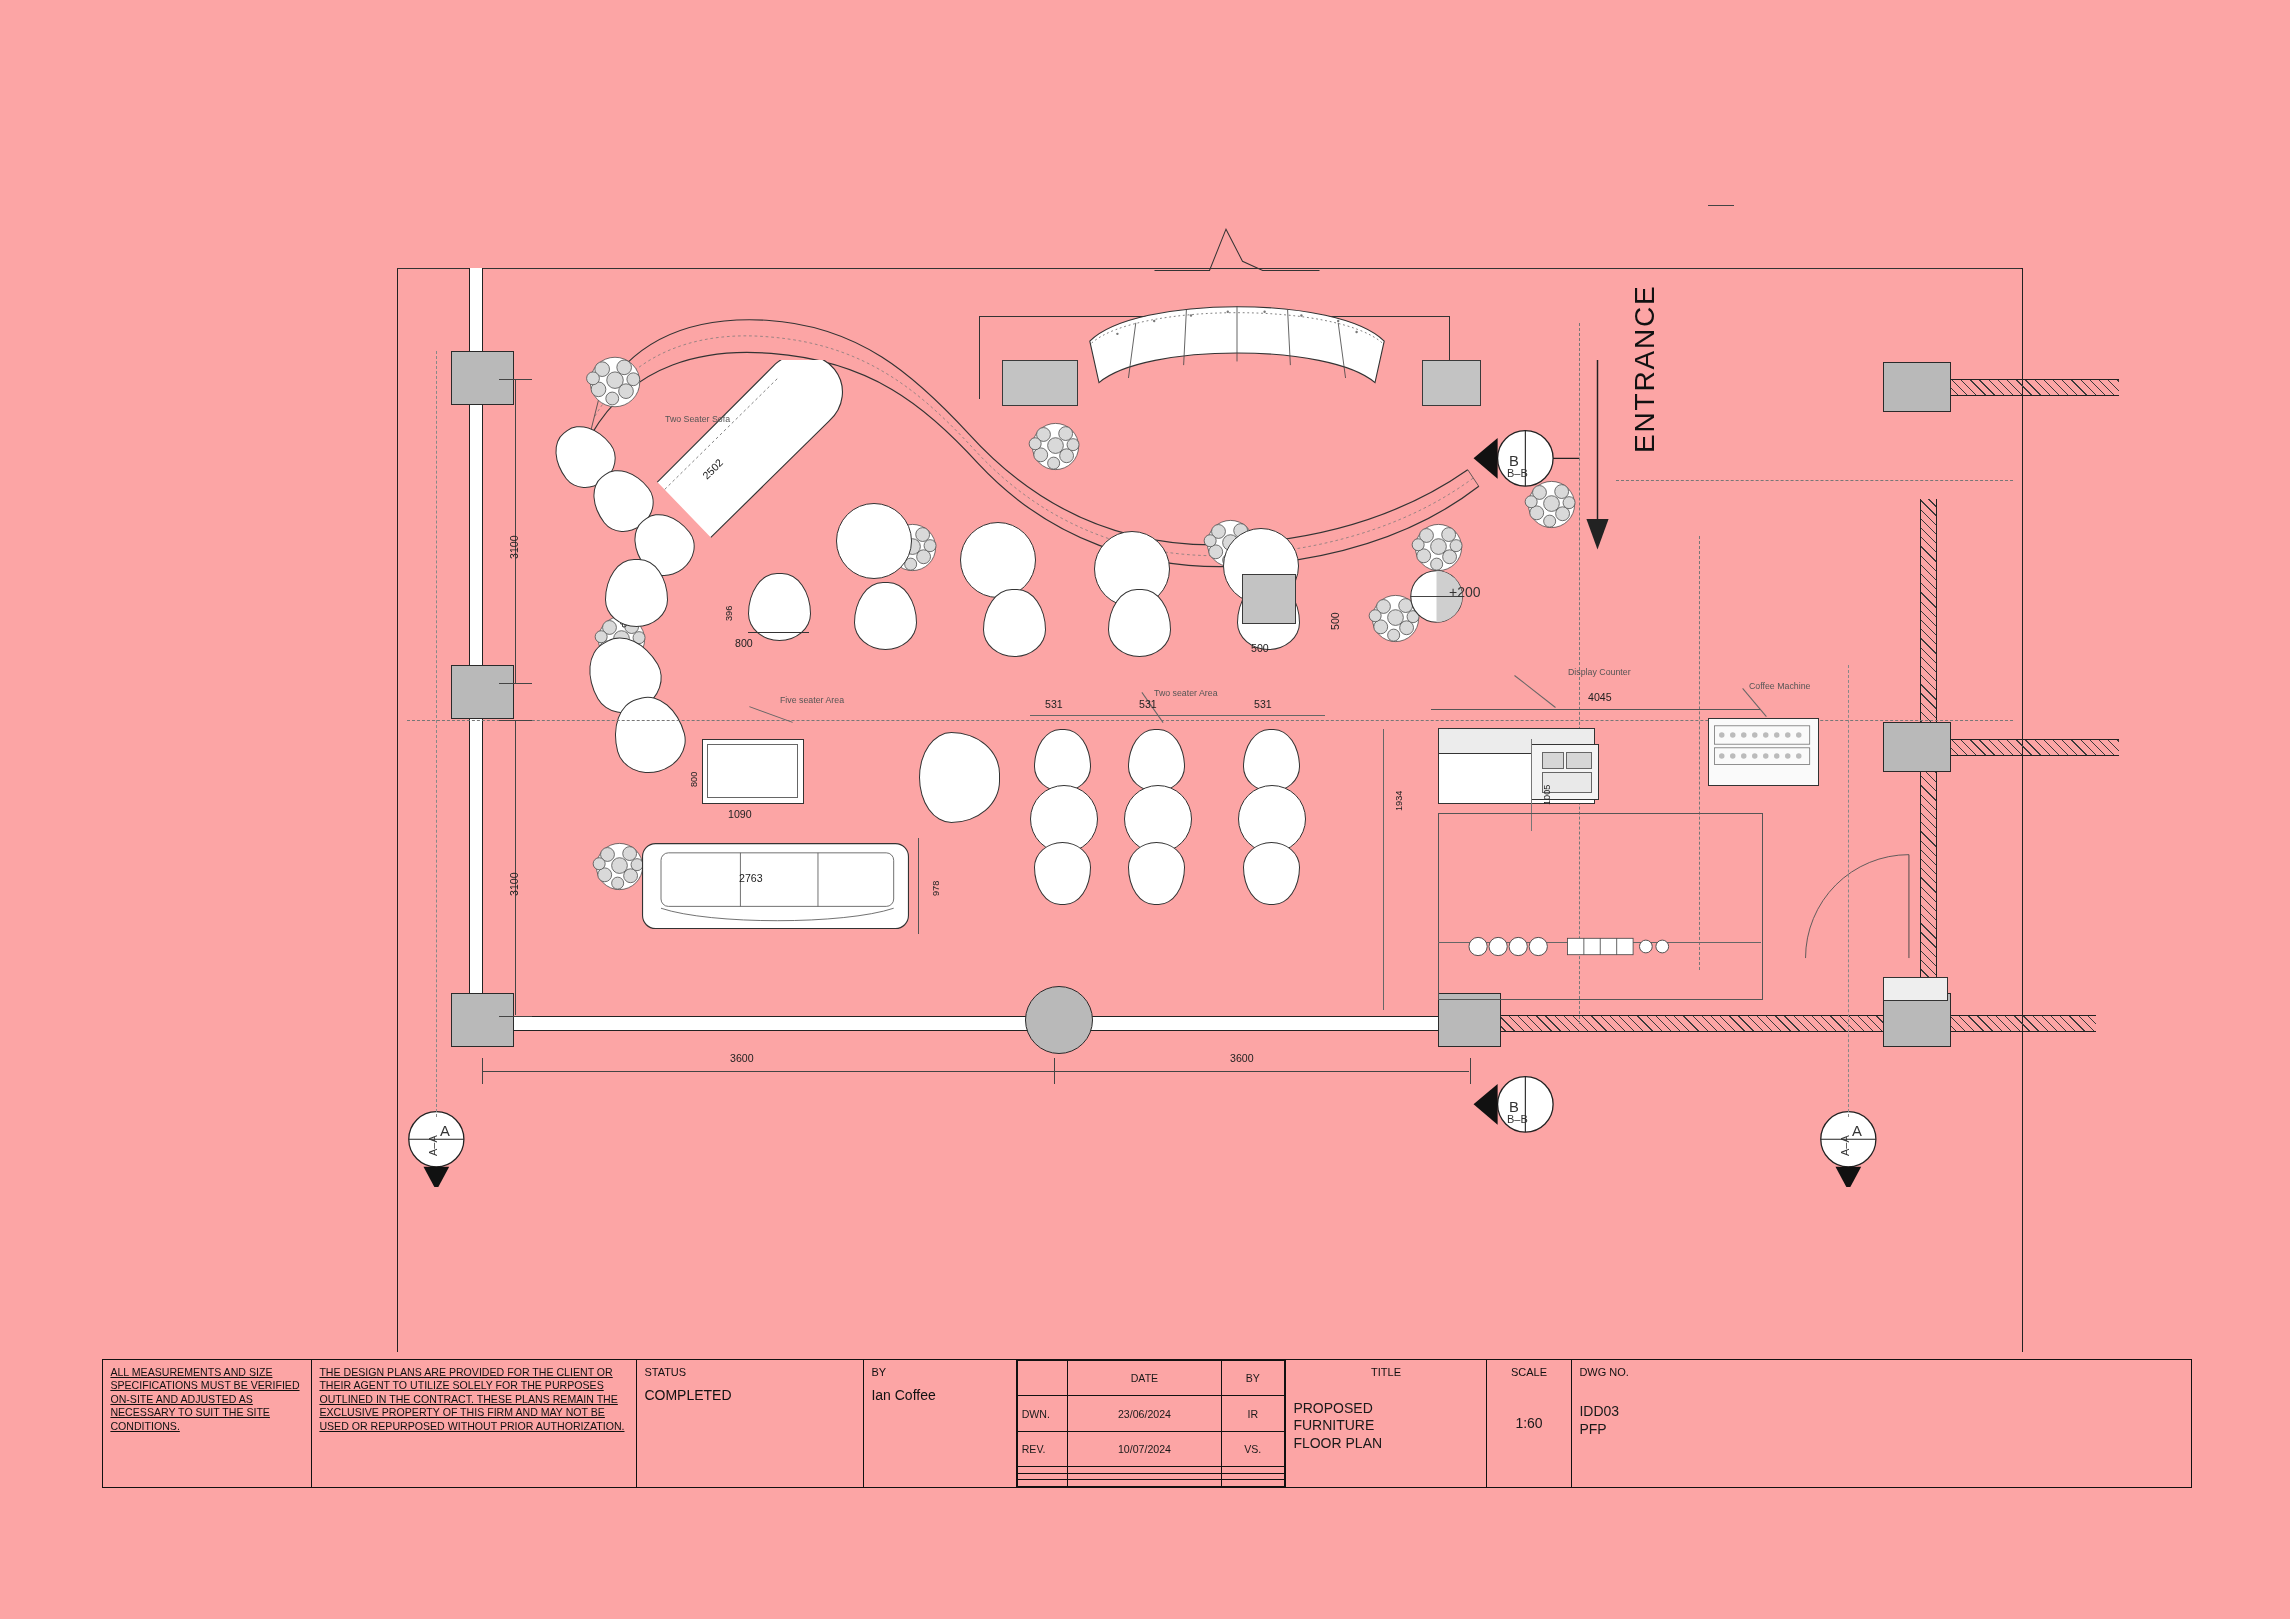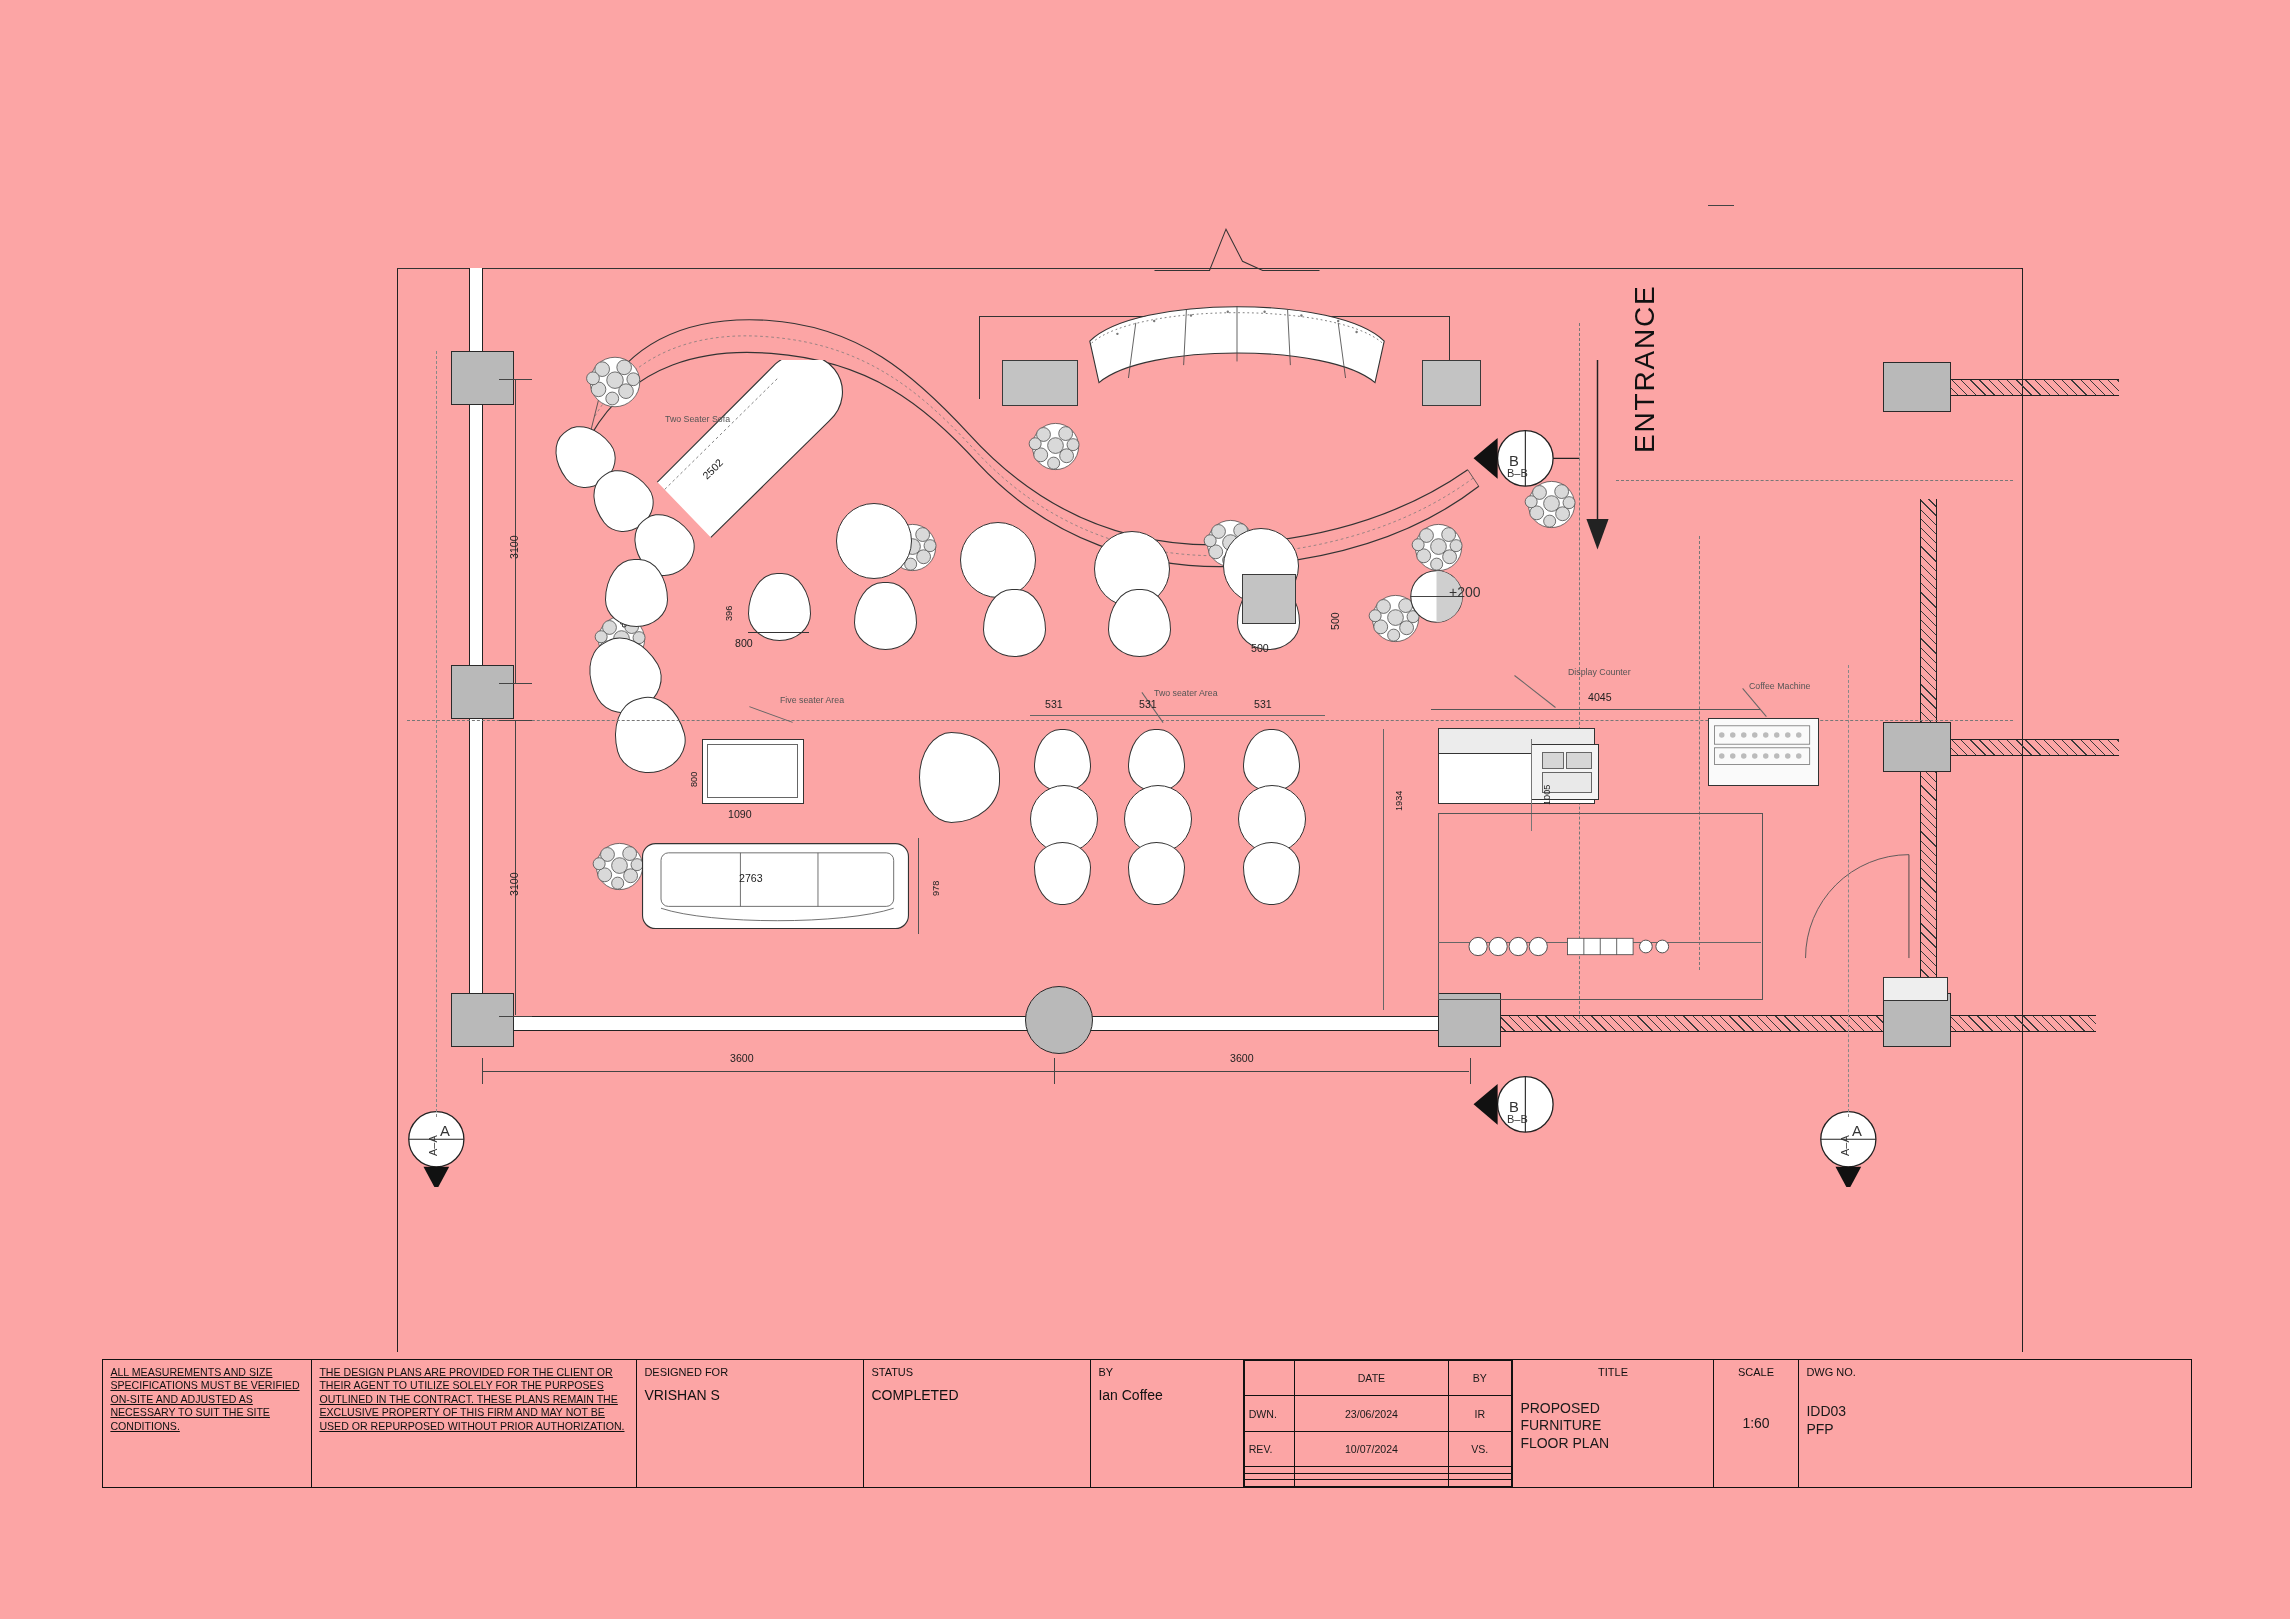--- a/index.html
+++ b/index.html
@@ -520,24 +520,20 @@
 
     <div class="cell" style="width:209px;">
       <div class="tb-note">ALL MEASUREMENTS AND SIZE SPECIFICATIONS MUST BE VERIFIED ON-SITE AND ADJUSTED AS NECESSARY TO SUIT THE SITE CONDITIONS.</div>
     </div>
 
 
     <div class="cell" style="width:325px;">
       <div class="tb-note">THE DESIGN PLANS ARE PROVIDED FOR THE CLIENT OR THEIR AGENT TO UTILIZE SOLELY FOR THE PURPOSES OUTLINED IN THE CONTRACT. THESE PLANS REMAIN THE EXCLUSIVE PROPERTY OF THIS FIRM AND MAY NOT BE USED OR REPURPOSED WITHOUT PRIOR AUTHORIZATION.</div>
     </div>
 
-    <div class="cell" style="width:227px;">
-      <div class="tb-head">DESIGNED FOR</div>
-      <div class="tb-val">VRISHAN S</div>
-    </div>
 
     <div class="cell" style="width:227px;">
       <div class="tb-head">STATUS</div>
       <div class="tb-val">COMPLETED</div>
     </div>
 
     <div class="cell" style="width:153px;">
       <div class="tb-head">BY</div>
       <div class="tb-val">Ian Coffee</div>
     </div>

